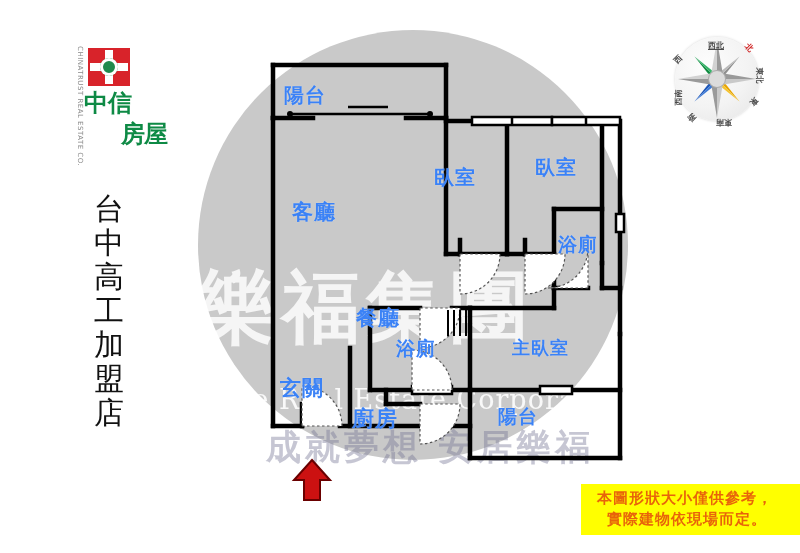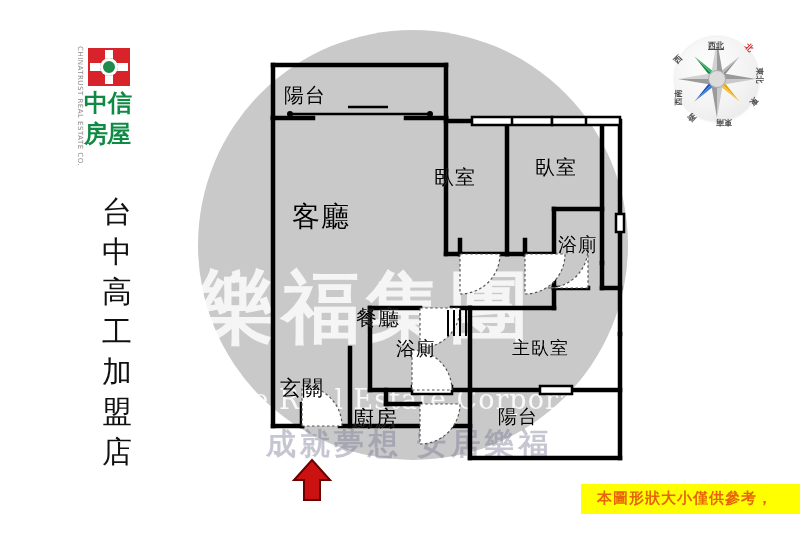--- a/index.html
+++ b/index.html
@@ -88,31 +88,30 @@
     left: 26px;
     top: 48px;
     width: 84px;
     color: #0e8a45;
     font-size: 24px;
     line-height: 31px;
     font-weight: bold;
     letter-spacing: 0px;
     font-family: "DejaVu Sans", "Liberation Sans", sans-serif;
   }
-  #logo-cn .row2 { letter-spacing: -1px; }
+  #logo-cn .row2 { letter-spacing: -1px; margin-left: 37px; }
 
   #store-name {
     position: absolute;
     left: 36px;
     top: 152px;
     width: 46px;
     color: #111111;
     font-size: 30px;
-    line-height: 40px;
-    text-align: center;
+    line-height: 34px;
     font-family: "DejaVu Serif", "Liberation Serif", serif;
   }
 
   
   #compass {
     position: absolute;
     left: 666px;
     top: 28px;
     width: 102px;
     height: 102px;
@@ -150,22 +149,22 @@
     top: 12px;
     width: 430px;
     height: 430px;
     border-radius: 50%;
     background: #c9c9c9;
   }
   #plan svg { position: absolute; left: 0; top: 0; }
 
   .rlabel {
     position: absolute;
-    color: #000000;
-    font-weight: normal;
+    color: #3b82f6;
+    font-weight: bold;
     white-space: nowrap;
     letter-spacing: 1px;
     font-family: "DejaVu Sans", "Liberation Sans", sans-serif;
     text-shadow: 0 0 1px rgba(255,255,255,0.6);
   }
 
   
   #wm { position: absolute; left: 0; top: 0; width: 460px; height: 470px; pointer-events:none; }
   #wm .big {
     position: absolute;
@@ -182,21 +181,21 @@
     color: rgba(255,255,255,0.88);
     font-size: 27px;
     letter-spacing: 1px;
     white-space: nowrap;
     font-family: "DejaVu Serif", "Liberation Serif", serif;
   }
   #wm .small {
     position: absolute;
     color: rgba(120,120,150,0.42);
     font-weight: bold;
-    font-size: 30px;
+    font-size: 35px;
     letter-spacing: 4px;
     white-space: nowrap;
     font-family: "DejaVu Sans", "Liberation Sans", sans-serif;
   }
 
   
   #disclaimer {
     position: absolute;
     left: 548px;
     top: 484px;
@@ -384,33 +383,34 @@
 
       <g stroke="#000000" stroke-width="2">
         <line x1="268" y1="292" x2="268" y2="318"></line>
         <line x1="274" y1="292" x2="274" y2="318"></line>
         <line x1="280" y1="292" x2="280" y2="318"></line>
         <line x1="286" y1="292" x2="286" y2="318"></line>
       </g>
     </svg>
 
     <div class="rlabel" style="left:104px; top:64px;  font-size:20px;">陽台</div>
-    <div class="rlabel" style="left:112px; top:180px; font-size:28px;">客廳</div>
+    <div class="rlabel" style="left:112px; top:180px; font-size:21px;">客廳</div>
     <div class="rlabel" style="left:254px; top:146px; font-size:20px;">臥室</div>
     <div class="rlabel" style="left:355px; top:136px; font-size:20px;">臥室</div>
     <div class="rlabel" style="left:378px; top:214px; font-size:19px;">浴廁</div>
     <div class="rlabel" style="left:176px; top:286px; font-size:21px;">餐廳</div>
     <div class="rlabel" style="left:216px; top:318px; font-size:19px;">浴廁</div>
     <div class="rlabel" style="left:332px; top:318px; font-size:18px;">主臥室</div>
     <div class="rlabel" style="left:100px; top:356px; font-size:21px;">玄關</div>
     <div class="rlabel" style="left:172px; top:386px; font-size:22px;">廚房</div>
     <div class="rlabel" style="left:318px; top:386px; font-size:19px;">陽台</div>
 
     <svg style="position:absolute; left:110px; top:440px;" width="44" height="44" viewBox="0 0 44 44">
       <polygon points="22,2 40,22 30,22 30,42 14,42 14,22 4,22" fill="#cc1111" stroke="#6a0000" stroke-width="2"></polygon>
     </svg>
   </div>
 
   <div id="disclaimer">
     <div class="l1">本圖形狀大小僅供參考，</div>
+    <div class="l2">實際建物依現場而定。</div>
   </div>
 
 </div>
 
 </body></html>

